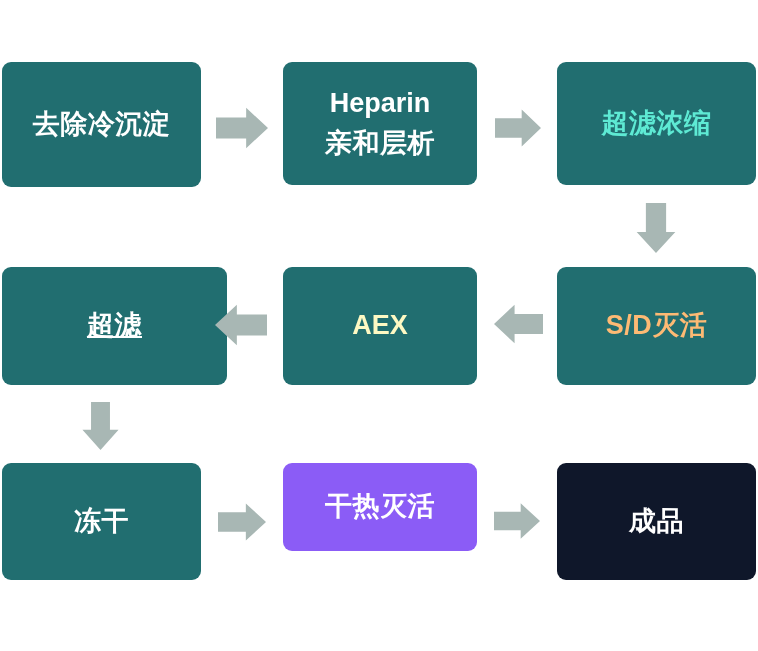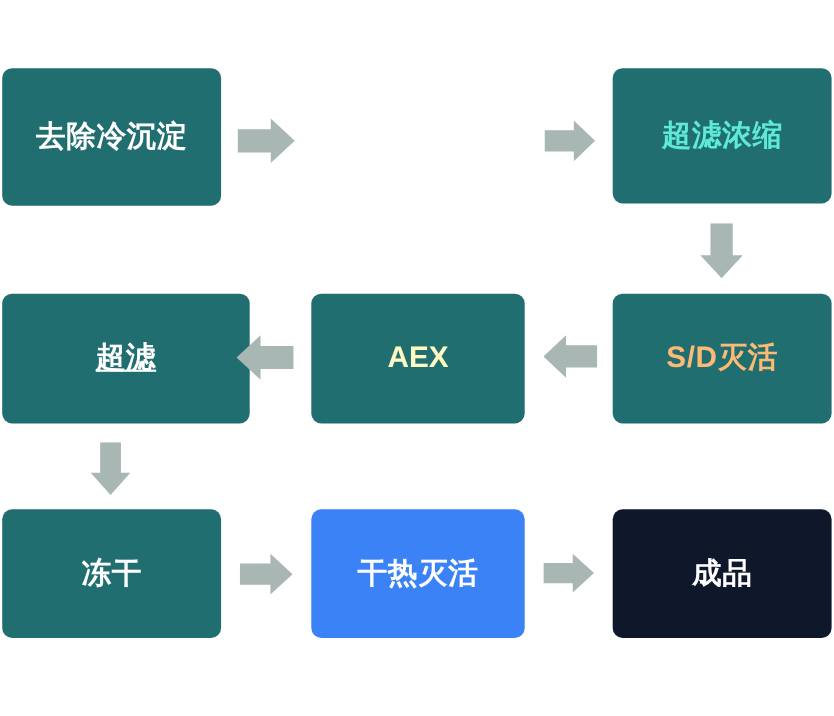--- a/index.html
+++ b/index.html
@@ -52,36 +52,40 @@
     fill: #a8b7b4;
   }
 </style>
 </head>
 <body>
 
 <div id="canvas">
     <div class="node" style="left: 2px; top: 62px; width: 199px; height: 125px; background: rgb(33, 110, 112); color: rgb(255, 255, 255);">
       <div class="node-label">去除冷沉淀</div>
     </div>
+    <div class="node" style="left: 283px; top: 62px; width: 194px; height: 123px; background: rgb(33, 110, 112); color: rgb(255, 255, 255);">
+      <div class="node-label latin">Heparin</div>
+      <div class="node-label">亲和层析</div>
+    </div>
     <div class="node" style="left: 557px; top: 62px; width: 199px; height: 123px; background: rgb(33, 110, 112); color: #5eead4;">
       <div class="node-label">超滤浓缩</div>
     </div>
     <div class="node" style="left: 557px; top: 267px; width: 199px; height: 118px; background: rgb(33, 110, 112); color: #fdba74;">
       <div class="node-label">S/D灭活</div>
     </div>
     <div class="node" style="left: 283px; top: 267px; width: 194px; height: 118px; background: rgb(33, 110, 112); color: #fef9c3;">
       <div class="node-label latin">AEX</div>
     </div>
     <div class="node" style="left: 2px; top: 267px; width: 225px; height: 118px; background: rgb(33, 110, 112); color: rgb(255, 255, 255); text-decoration: underline;">
       <div class="node-label">超滤</div>
     </div>
     <div class="node" style="left: 2px; top: 463px; width: 199px; height: 117px; background: rgb(33, 110, 112); color: rgb(255, 255, 255);">
       <div class="node-label">冻干</div>
     </div>
-    <div class="node" style="left: 283px; top: 463px; width: 194px; height: 117px; background: #3b82f6; color: rgb(255, 255, 255);">
+    <div class="node" style="left: 283px; top: 463px; width: 194px; height: 88px; background: #8b5cf6; color: rgb(255, 255, 255);">
       <div class="node-label">干热灭活</div>
     </div>
     <div class="node" style="left: 557px; top: 463px; width: 199px; height: 117px; background: #0f172a; color: rgb(255, 255, 255);">
       <div class="node-label">成品</div>
     </div>
     <div class="arrow" style="left: 216px; top: 104px; width: 52px; height: 48px;">
       <svg viewBox="0 0 100 100" preserveAspectRatio="none">
         <path d="M0,28 L58,28 L58,8 L100,50 L58,92 L58,72 L0,72 Z" fill="#a8b7b4"></path>
       </svg>
     </div>

